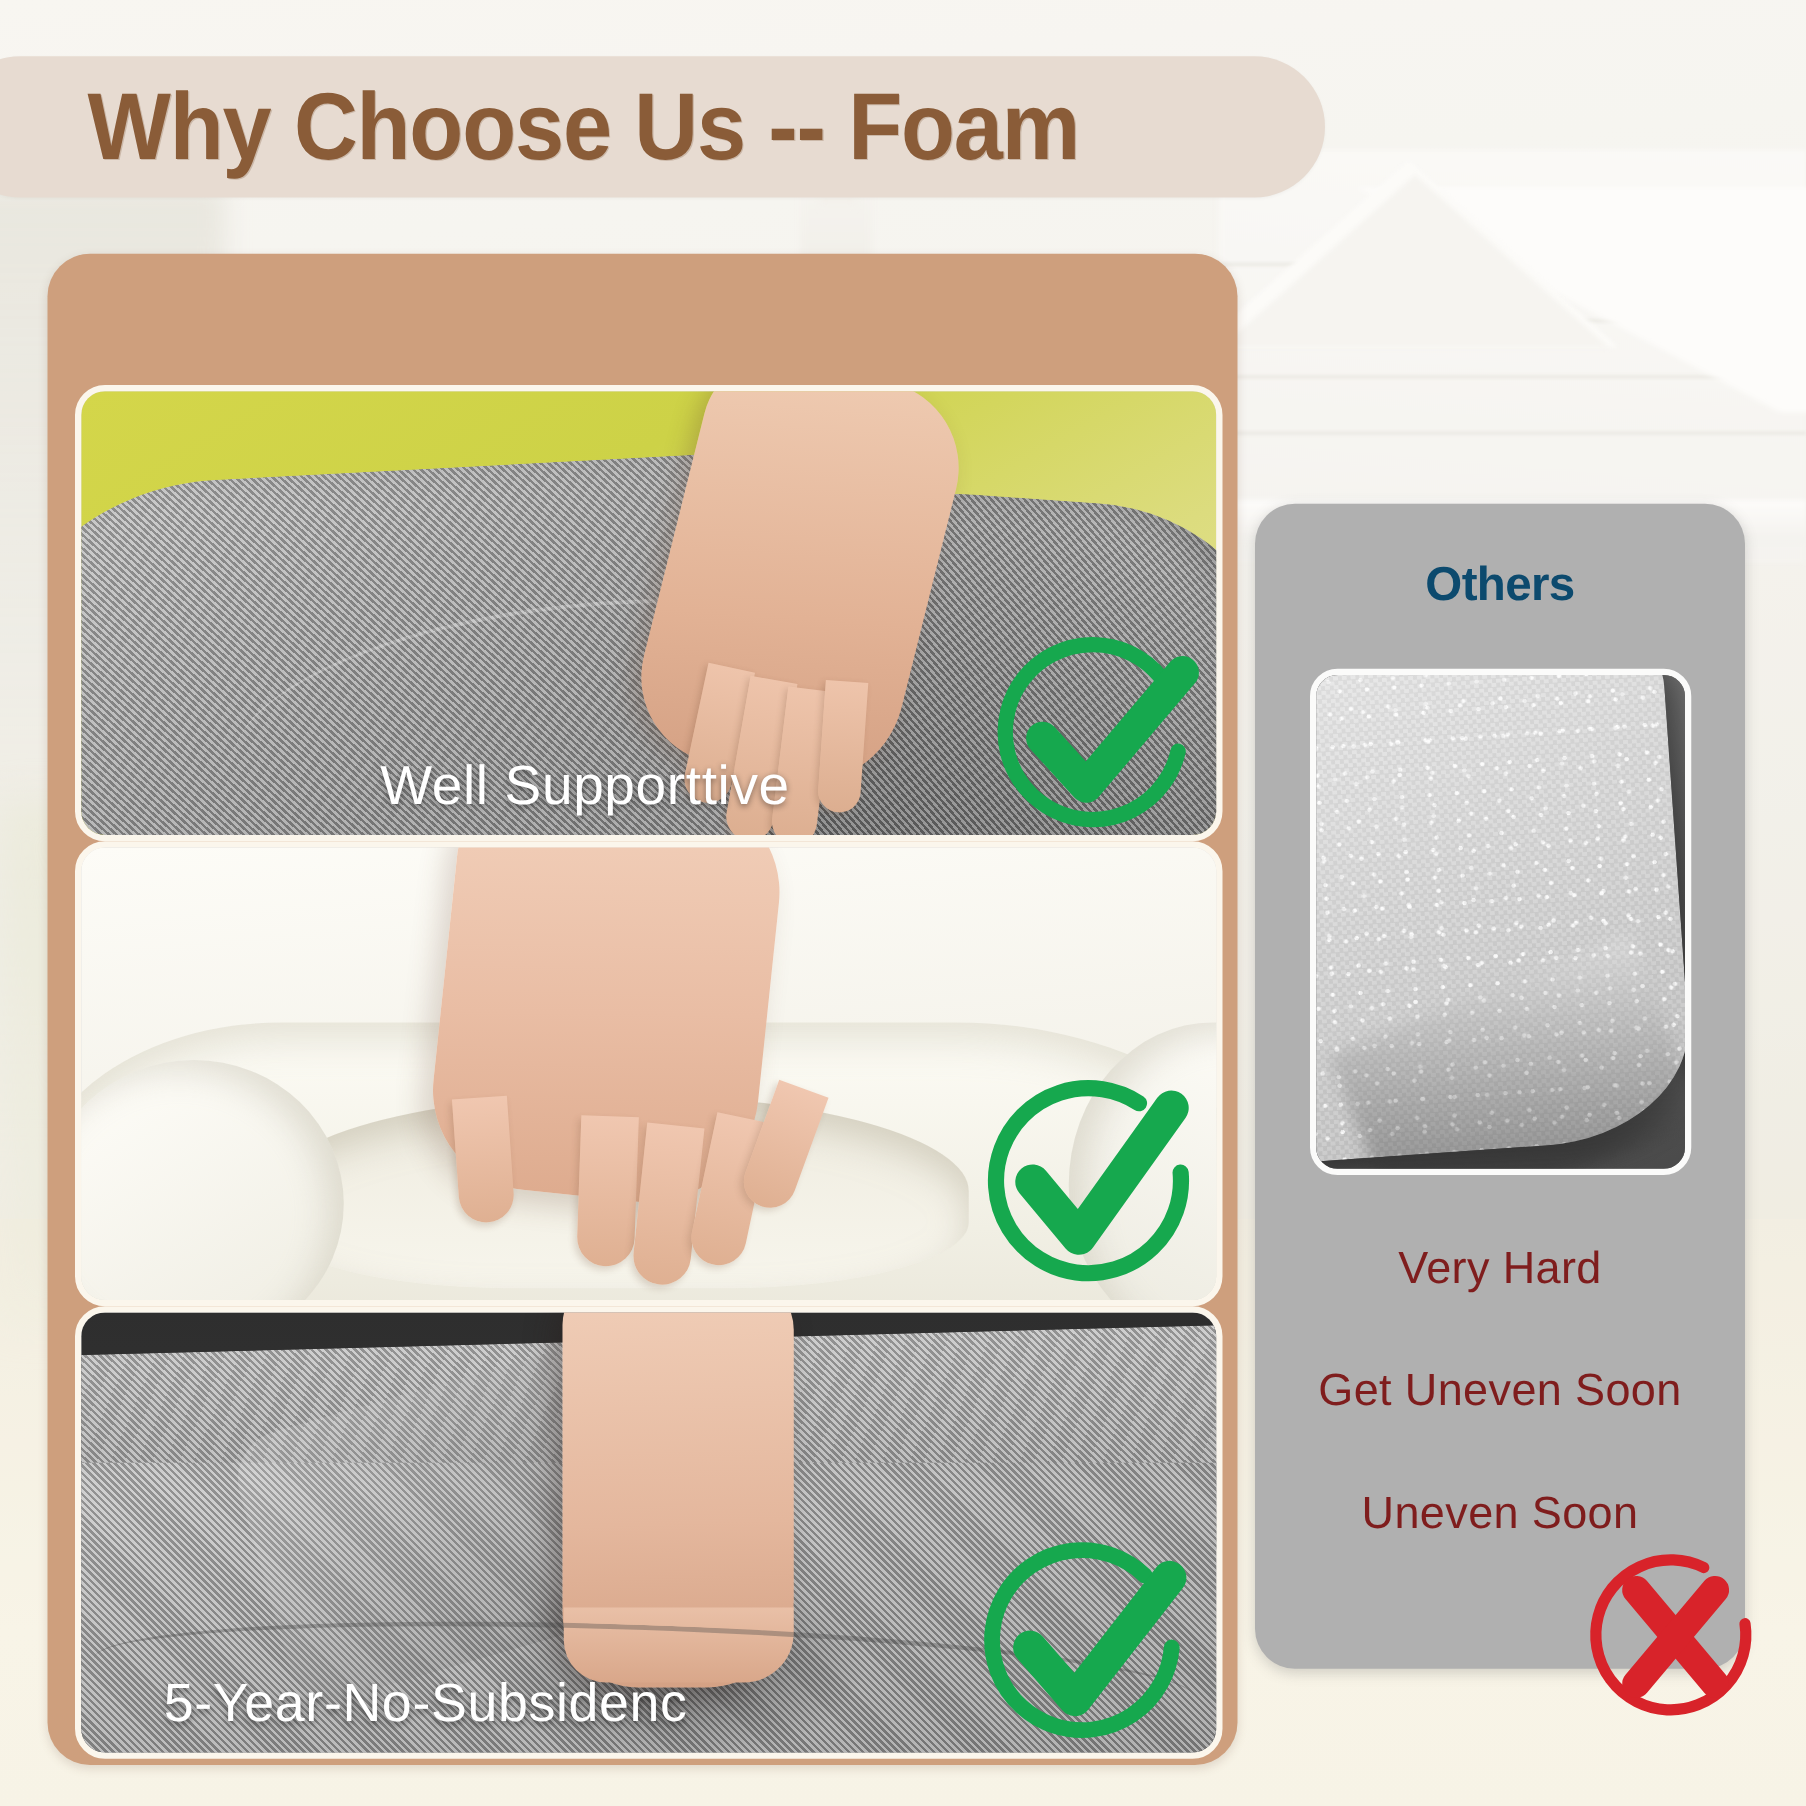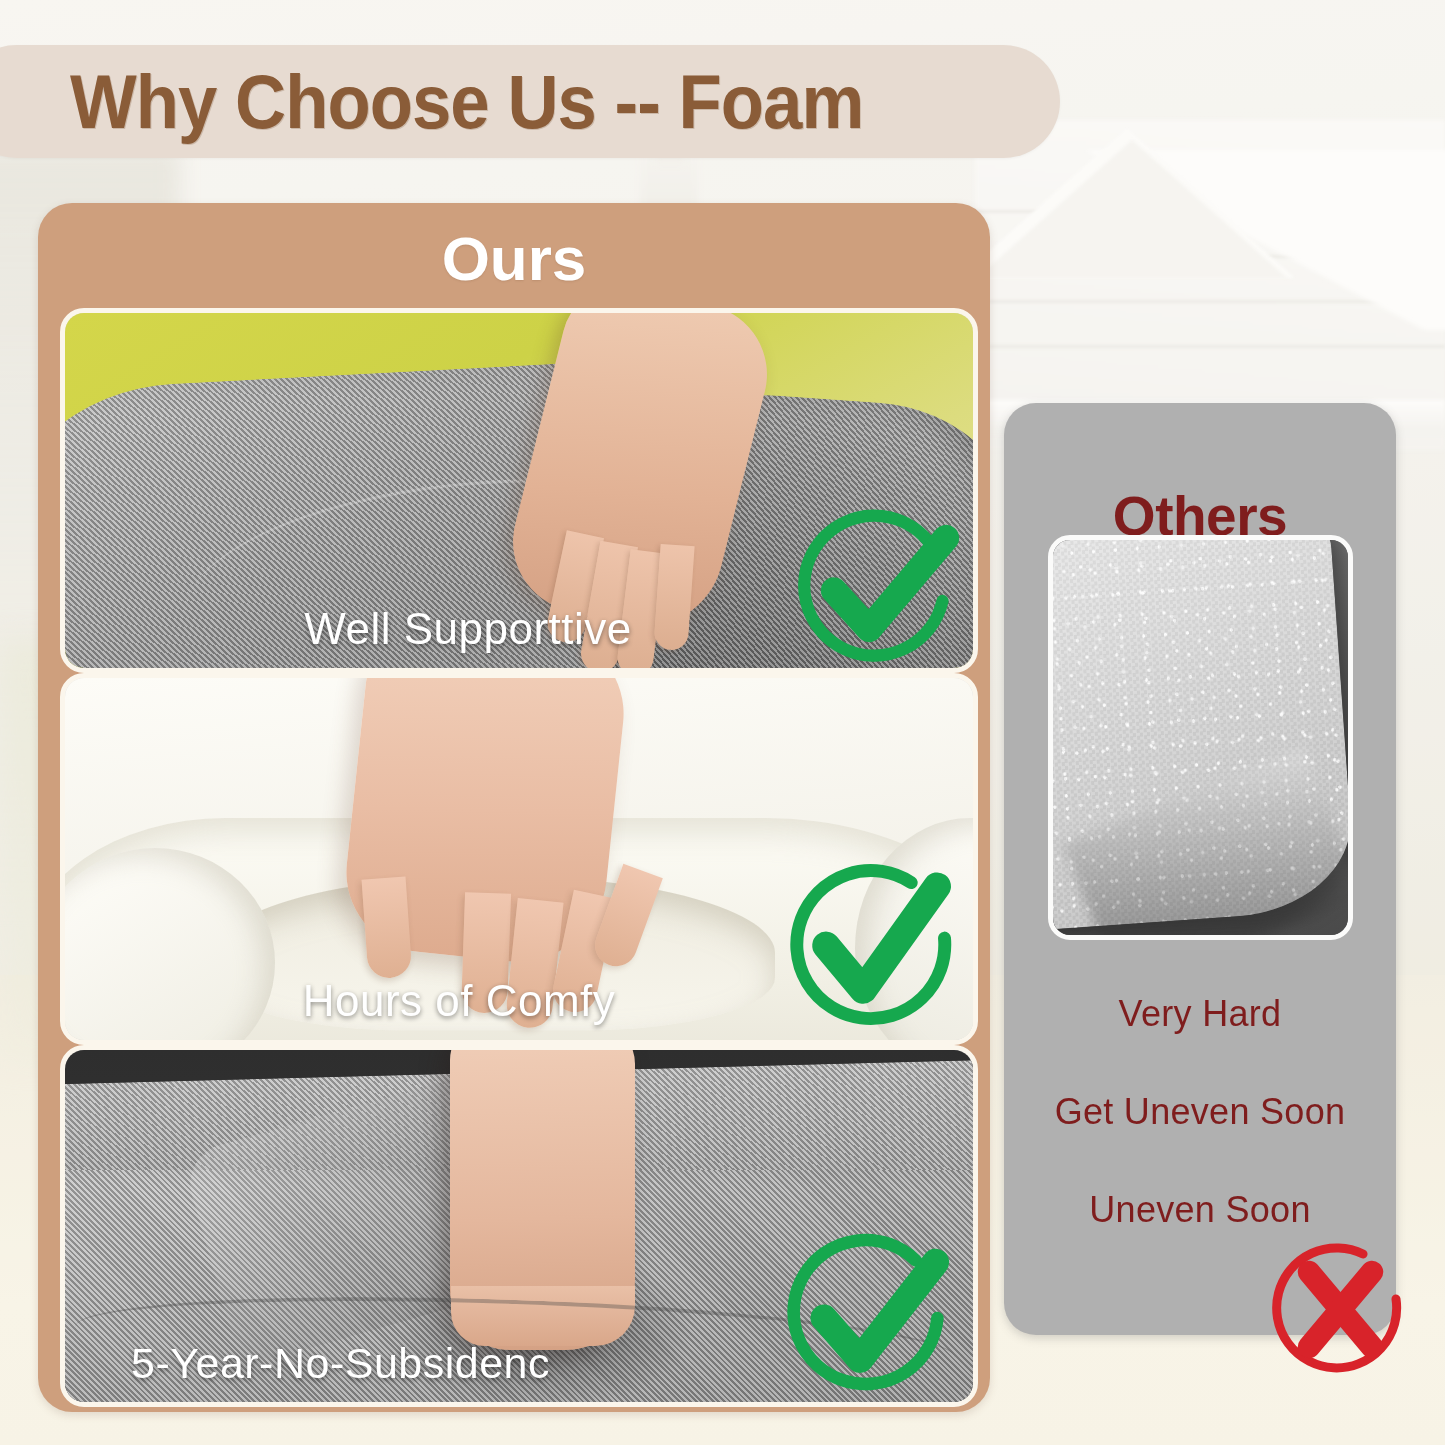--- a/index.html
+++ b/index.html
@@ -275,23 +275,22 @@
   #others-panel{
     position:absolute;left:1004px;top:403px;width:392px;height:932px;
     background:#b0b0b0;
     border-radius:32px;
     z-index:3;
     box-shadow:0 3px 10px rgba(90,90,90,.25);
   }
   #others-title{
     position:absolute;left:0;top:44px;width:392px;
     text-align:center;
-    font-size:55px;font-weight:bold;color:#7f1d1d;
+    font-size:38px;font-weight:bold;color:#0c4a6e;
     letter-spacing:-.5px;
-    margin-top:37px;
   }
   #others-card{
     position:absolute;left:44px;top:132px;width:295px;height:395px;
     border:5px solid #fbfbfa;
     border-radius:22px;
     overflow:hidden;
     background:#6a6a6a;
   }
   .of-bg{position:absolute;inset:0;background:linear-gradient(160deg,#7d7d7d,#5d5d5d 55%,#4a4a4a);}
   .of-foam{
@@ -351,21 +350,20 @@
   <div class="chimney"></div>
   <div class="chimney2"></div>
   <div class="bg-veil"></div>
 </div>
 
 <div id="title-banner">
   <div id="title-text">Why Choose Us -- Foam</div>
 </div>
 
 <div id="ours-panel">
-  <div id="ours-title">Ours</div>
 
   <div class="ours-card" id="card-1">
     <div class="card-photo">
       <div class="p1-bg"></div>
       <div class="p1-cushion"></div>
       <div class="p1-cushion2"></div>
       <div class="p1-seam"></div>
       <div class="p1-hand"></div>
       <div class="p1-f p1-f1"></div>
         <div class="p1-f p1-f2"></div>
@@ -386,21 +384,20 @@
       <div class="p2-dip"></div>
       <div class="p2-left-roll"></div>
       <div class="p2-right-roll"></div>
       <div class="p2-hand"></div>
       <div class="p2-f p2-f1"></div>
         <div class="p2-f p2-f2"></div>
       <div class="p2-f p2-f3"></div>
         <div class="p2-f p2-f4"></div>
       <div class="p2-f p2-f5"></div>
     </div>
-    <div class="card-caption" id="cap-2">Hours of Comfy</div>
     <svg class="check-badge" id="chk-2" viewBox="0 0 100 100">
       <path d="M72 16 A40 40 0 1 0 90 46" fill="none" stroke="#16a84e" stroke-width="7" stroke-linecap="round"></path>
       <path d="M26 50 L46 74 L86 18" fill="none" stroke="#16a84e" stroke-width="15" stroke-linecap="round" stroke-linejoin="round"></path>
     </svg>
   </div>
 
   <div class="ours-card" id="card-3">
     <div class="card-photo">
       <div class="p3-bg"></div>
       <div class="p3-cush-top"></div>

